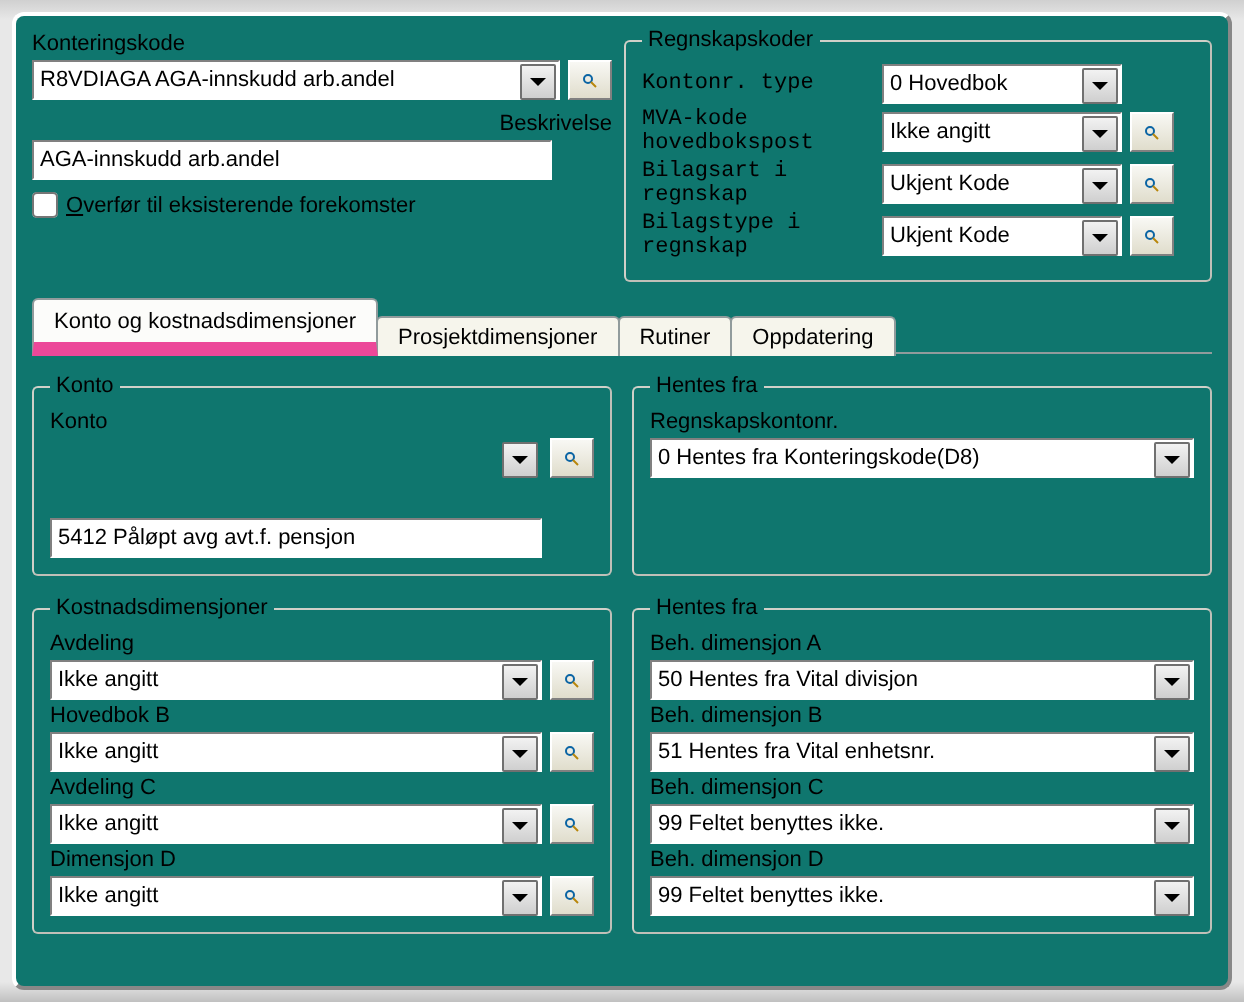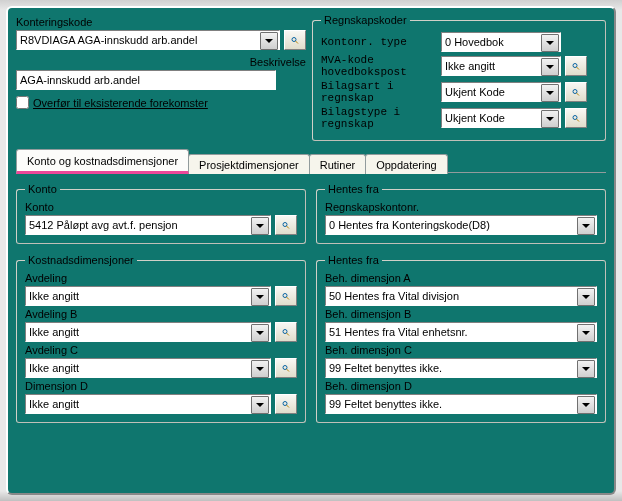--- a/index.html
+++ b/index.html
@@ -58,39 +58,39 @@
     border-top-color:#808080;border-left-color:#808080;
   }
   .mag{
     width:22px;height:20px;
     background:linear-gradient(#f8f8f4,#e0ddcc);
     border:1px solid #fff;border-right-color:#808080;border-bottom-color:#808080;
     display:inline-flex;align-items:center;justify-content:center;
     cursor:pointer;flex:0 0 22px;
   }
   .mag svg{width:13px;height:13px;}
-  .chk{display:flex;align-items:center;gap:4px;margin-top:6px;text-decoration:underline;}
+  .chk{display:flex;align-items:center;gap:4px;margin-top:6px;}
   .chk input{width:13px;height:13px;margin:0;}
   .tabs{display:flex;align-items:flex-end;margin-top:8px;position:relative;}
   .tab{
     padding:4px 10px 3px 10px;
     border:1px solid #919b9c;
     border-bottom:none;
     background:#f6f5ec;
     border-top-left-radius:3px;border-top-right-radius:3px;
     margin-right:-1px;
     position:relative;top:1px;
     cursor:pointer;
   }
   .tab.active{
     background:#fcfcfa;
     padding-top:5px;padding-bottom:4px;
     top:0;
     z-index:2;
-    border-bottom:3px solid #ec4899;
+    border-bottom:7px solid #ec4899;
     margin-bottom:-1px;
   }
   .tabstrip-line{height:1px;background:#919b9c;flex:1;align-self:flex-end;margin-bottom:0;}
   .top{display:flex;gap:6px;}
   .top-left{flex:0 0 290px;}
   fieldset.group{
     border:1px solid #c0c0b8;
     border-top-color:#d0d0c8;border-left-color:#d0d0c8;
     border-radius:3px;
     padding:4px 8px 8px 8px;
@@ -181,21 +181,21 @@
     <div class="tab">Oppdatering</div>
     <div class="tabstrip-line"></div>
   </div>
 
   <div class="cols">
     <fieldset class="group">
       <legend>Konto</legend>
       <span class="label">Konto</span>
       <div class="row">
         <span class="select-wrap" style="flex:1;">
-          <input class="select" style="width: 100%;" value="5412 Påløpt avg avt.f. pensjon">
+          <input class="select" style="width: 100%; margin-top: 40px;" value="5412 Påløpt avg avt.f. pensjon">
         </span>
         <button class="mag">
           <svg viewBox="0 0 16 16">
               <circle cx="6" cy="6" r="4" fill="none" stroke="#0a64a4" stroke-width="2"></circle>
               <line x1="9" y1="9" x2="14" y2="14" stroke="#b8860b" stroke-width="2"></line>
             </svg>
         </button>
       </div>
     </fieldset>
 
@@ -218,21 +218,21 @@
               <span class="select-wrap" style="flex:1;"><input class="select" style="width: 100%;" value="Ikke angitt"></span>
               <button class="mag">
                 <svg viewBox="0 0 16 16">
                   <circle cx="6" cy="6" r="4" fill="none" stroke="#0a64a4" stroke-width="2"></circle>
                   <line x1="9" y1="9" x2="14" y2="14" stroke="#b8860b" stroke-width="2"></line>
                 </svg>
               </button>
             </div>
           </div>
           <div>
-            <span class="label">Avdeling B</span>
+            <span class="label">Hovedbok B</span>
             <div class="row">
               <span class="select-wrap" style="flex:1;"><input class="select" style="width: 100%;" value="Ikke angitt"></span>
               <button class="mag">
                 <svg viewBox="0 0 16 16">
                   <circle cx="6" cy="6" r="4" fill="none" stroke="#0a64a4" stroke-width="2"></circle>
                   <line x1="9" y1="9" x2="14" y2="14" stroke="#b8860b" stroke-width="2"></line>
                 </svg>
               </button>
             </div>
           </div>

